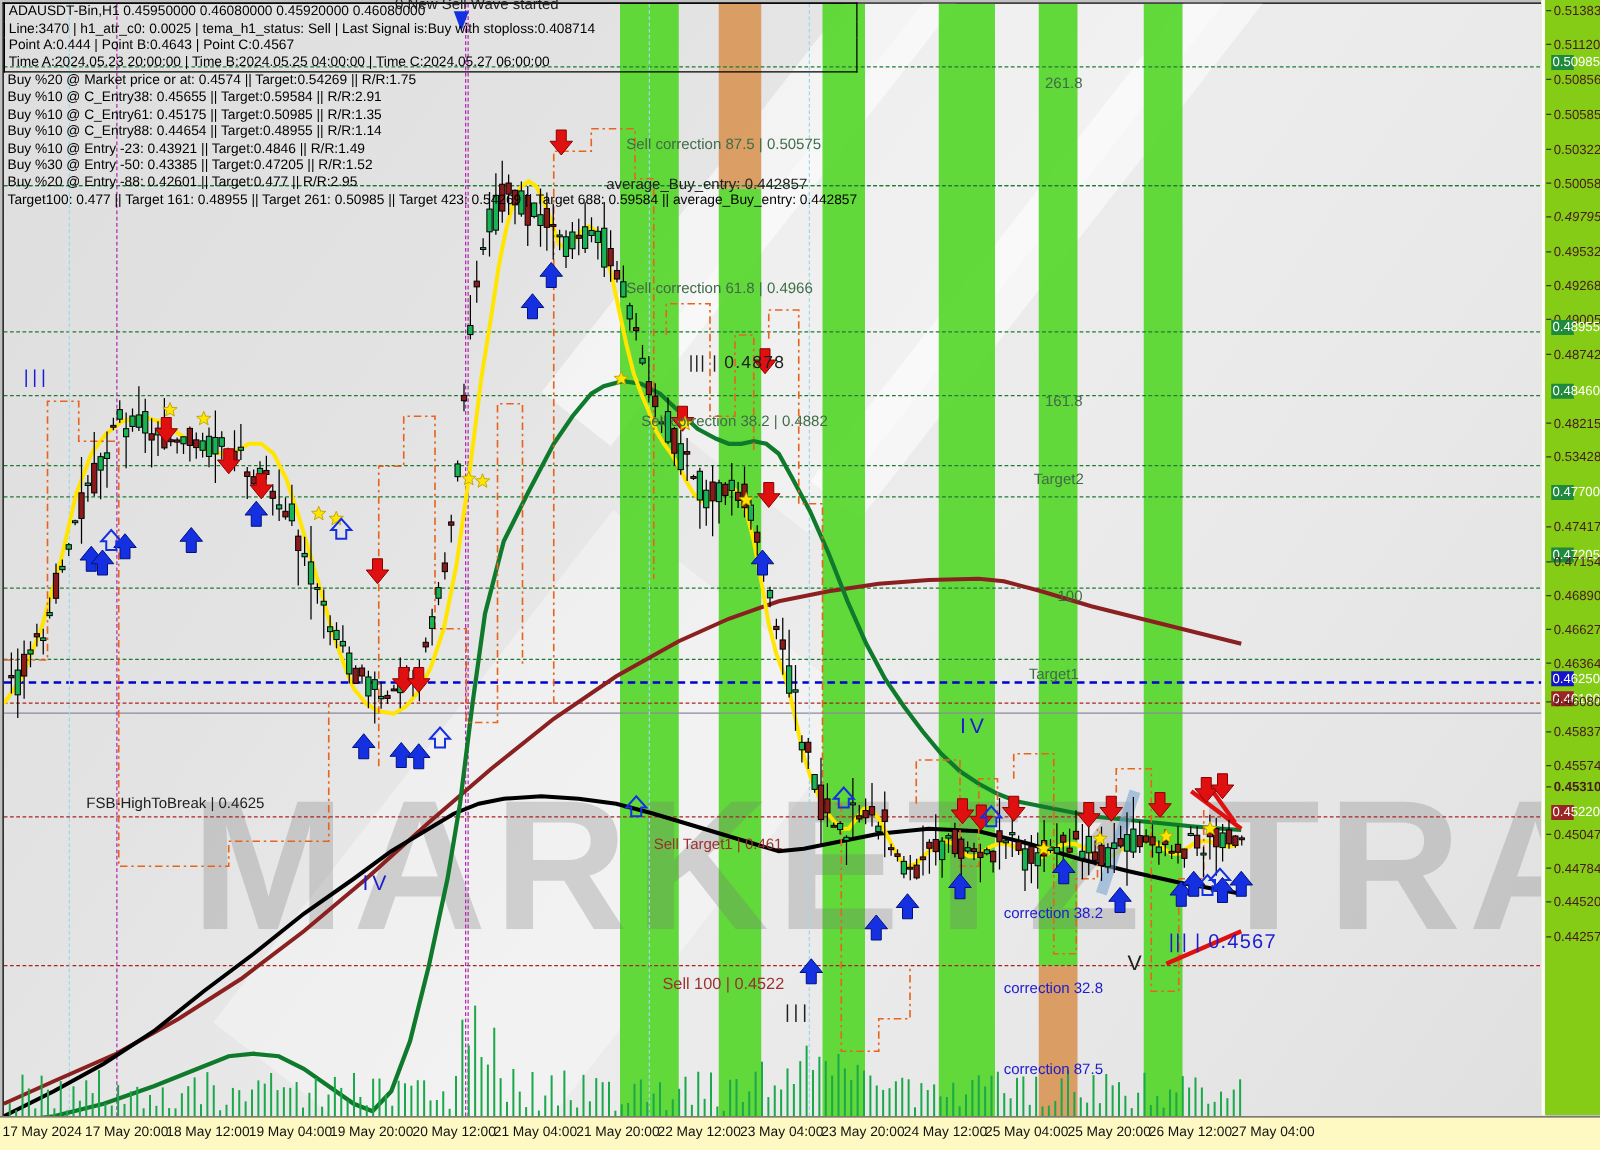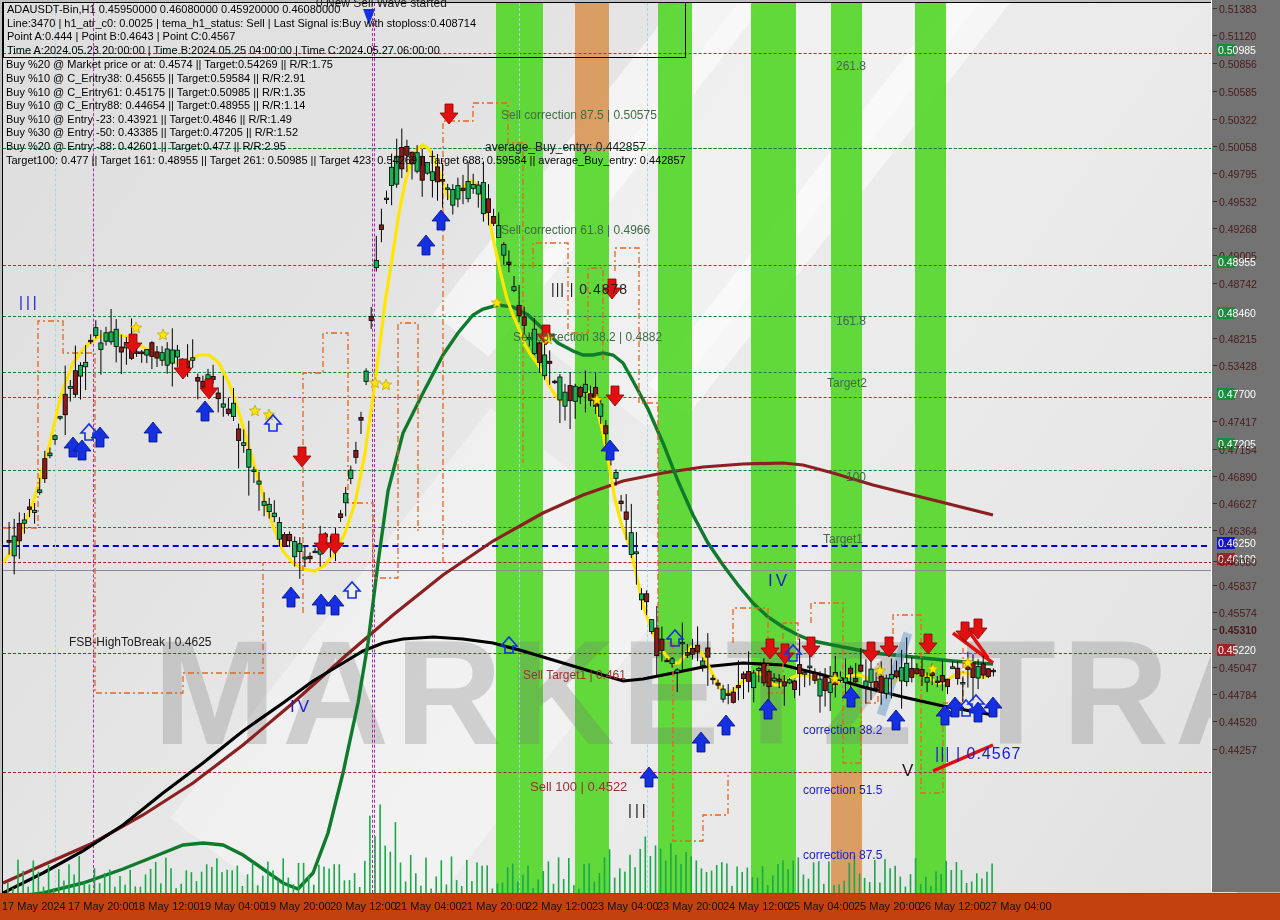--- a/index.html
+++ b/index.html
@@ -46,34 +46,34 @@
   .lbl-blue{color:#1b1bd0;}
   .lbl-dark{color:#202020;}
   .lbl-big{font-size:17px;}
 
   
   #hdr{position:absolute;left:3px;top:2px;z-index:40;font-size:11px;line-height:13.6px;color:#000;
        font-family:"Liberation Sans",sans-serif;white-space:nowrap;}
   #hdr div{padding-left:3px;}
 
   
-  #scale{position:absolute;right:0;top:0;width:44px;height:892px;background:#737373;
-         border-left:1px solid #ffffff;padding-left:24px;}
+  #scale{position:absolute;right:0;top:0;width:44px;height:892px;background:#84cc16;
+         border-left:3px solid #ffffff;}
   .tick{position:absolute;left:0;width:44px;height:12px;font-size:10.5px;color:#4a1a1a;
         font-family:"Liberation Sans",sans-serif;line-height:12px;}
   .tick .dash{position:absolute;left:1px;top:5px;width:4px;height:1px;background:#333;}
   .tick .txt{position:absolute;left:7px;top:0;}
   .tickbox{position:absolute;left:5px;width:18px;height:12px;font-size:10.5px;line-height:12px;
            color:#fff;padding-left:1px;box-sizing:border-box;font-family:"Liberation Sans",sans-serif;}
   .tb-green{background:#1f8a3b;}
   .tb-blue{background:#1414c8;}
   .tb-red{background:#9b2424;}
 
   
-  #timescale{position:absolute;left:0;bottom:0;width:1280px;height:26px;background:#c2410c;
+  #timescale{position:absolute;left:0;bottom:0;width:1280px;height:26px;background:#fef9c3;
              border-top:1px solid #555;}
   .tlabel{position:absolute;top:6px;font-size:11px;color:#111;white-space:nowrap;
           font-family:"Liberation Sans",sans-serif;}
 
   
   #volume{position:absolute;left:0;bottom:0;width:1234px;height:120px;}
   
   #candles{position:absolute;left:0;top:0;width:1234px;height:890px;}
   
   #markers{position:absolute;left:0;top:0;width:1234px;height:890px;}
@@ -889,21 +889,21 @@
     <div class="lbl lbl-green" style="left:510px;top:327px;">Sell correction 38.2 | 0.4882</div>
     <div class="lbl lbl-green" style="left:833px;top:56px;">261.8</div>
     <div class="lbl lbl-green" style="left:833px;top:311px;">161.8</div>
     <div class="lbl lbl-green" style="left:824px;top:373px;">Target2</div>
     <div class="lbl lbl-green" style="left:843px;top:467px;">100</div>
     <div class="lbl lbl-green" style="left:820px;top:529px;">Target1</div>
     <div class="lbl lbl-dark" style="left:66px;top:632px;">FSB-HighToBreak | 0.4625</div>
     <div class="lbl lbl-red" style="left:520px;top:665px;font-size:12px;">Sell Target1 | 0.461</div>
     <div class="lbl lbl-red" style="left:527px;top:776px;font-size:13px;">Sell 100 | 0.4522</div>
     <div class="lbl lbl-blue" style="left:800px;top:720px;">correction 38.2</div>
-    <div class="lbl lbl-blue" style="left:800px;top:780px;">correction 51.5</div>
+    <div class="lbl lbl-blue" style="left:800px;top:780px;">correction 32.8</div>
     <div class="lbl lbl-blue" style="left:800px;top:845px;">correction 87.5</div>
     <div class="lbl lbl-blue lbl-big" style="left:287px;top:694px;letter-spacing:3px;">IV</div>
     <div class="lbl lbl-blue lbl-big" style="left:765px;top:568px;letter-spacing:3px;">IV</div>
     <div class="lbl lbl-dark lbl-big" style="left:899px;top:758px;">V</div>
     <div class="lbl lbl-dark" style="left:548px;top:278px;font-size:14px;letter-spacing:1px;">||| | 0.4878</div>
     <div class="lbl lbl-blue" style="left:932px;top:742px;font-size:16px;letter-spacing:1px;">||| | 0.4567</div>
     <div class="lbl lbl-blue" style="left:16px;top:290px;font-size:15px;letter-spacing:3px;">|||</div>
     <div class="lbl lbl-dark" style="left:625px;top:798px;font-size:15px;letter-spacing:3px;">|||</div>
 
   </div>
@@ -944,21 +944,21 @@
         <span class="txt">0.50585</span>
       </div>
       <div class="tick" style="top: 114px;">
         <span class="dash"></span>
         <span class="txt">0.50322</span>
       </div>
       <div class="tick" style="top: 141px;">
         <span class="dash"></span>
         <span class="txt">0.50058</span>
       </div>
-      <div class="tick" style="top: 168px;">
+      <div class="tick" style="top: 168px; font-style: italic;">
         <span class="dash"></span>
         <span class="txt">0.49795</span>
       </div>
       <div class="tick" style="top: 196px;">
         <span class="dash"></span>
         <span class="txt">0.49532</span>
       </div>
       <div class="tick" style="top: 223px;">
         <span class="dash"></span>
         <span class="txt">0.49268</span>

